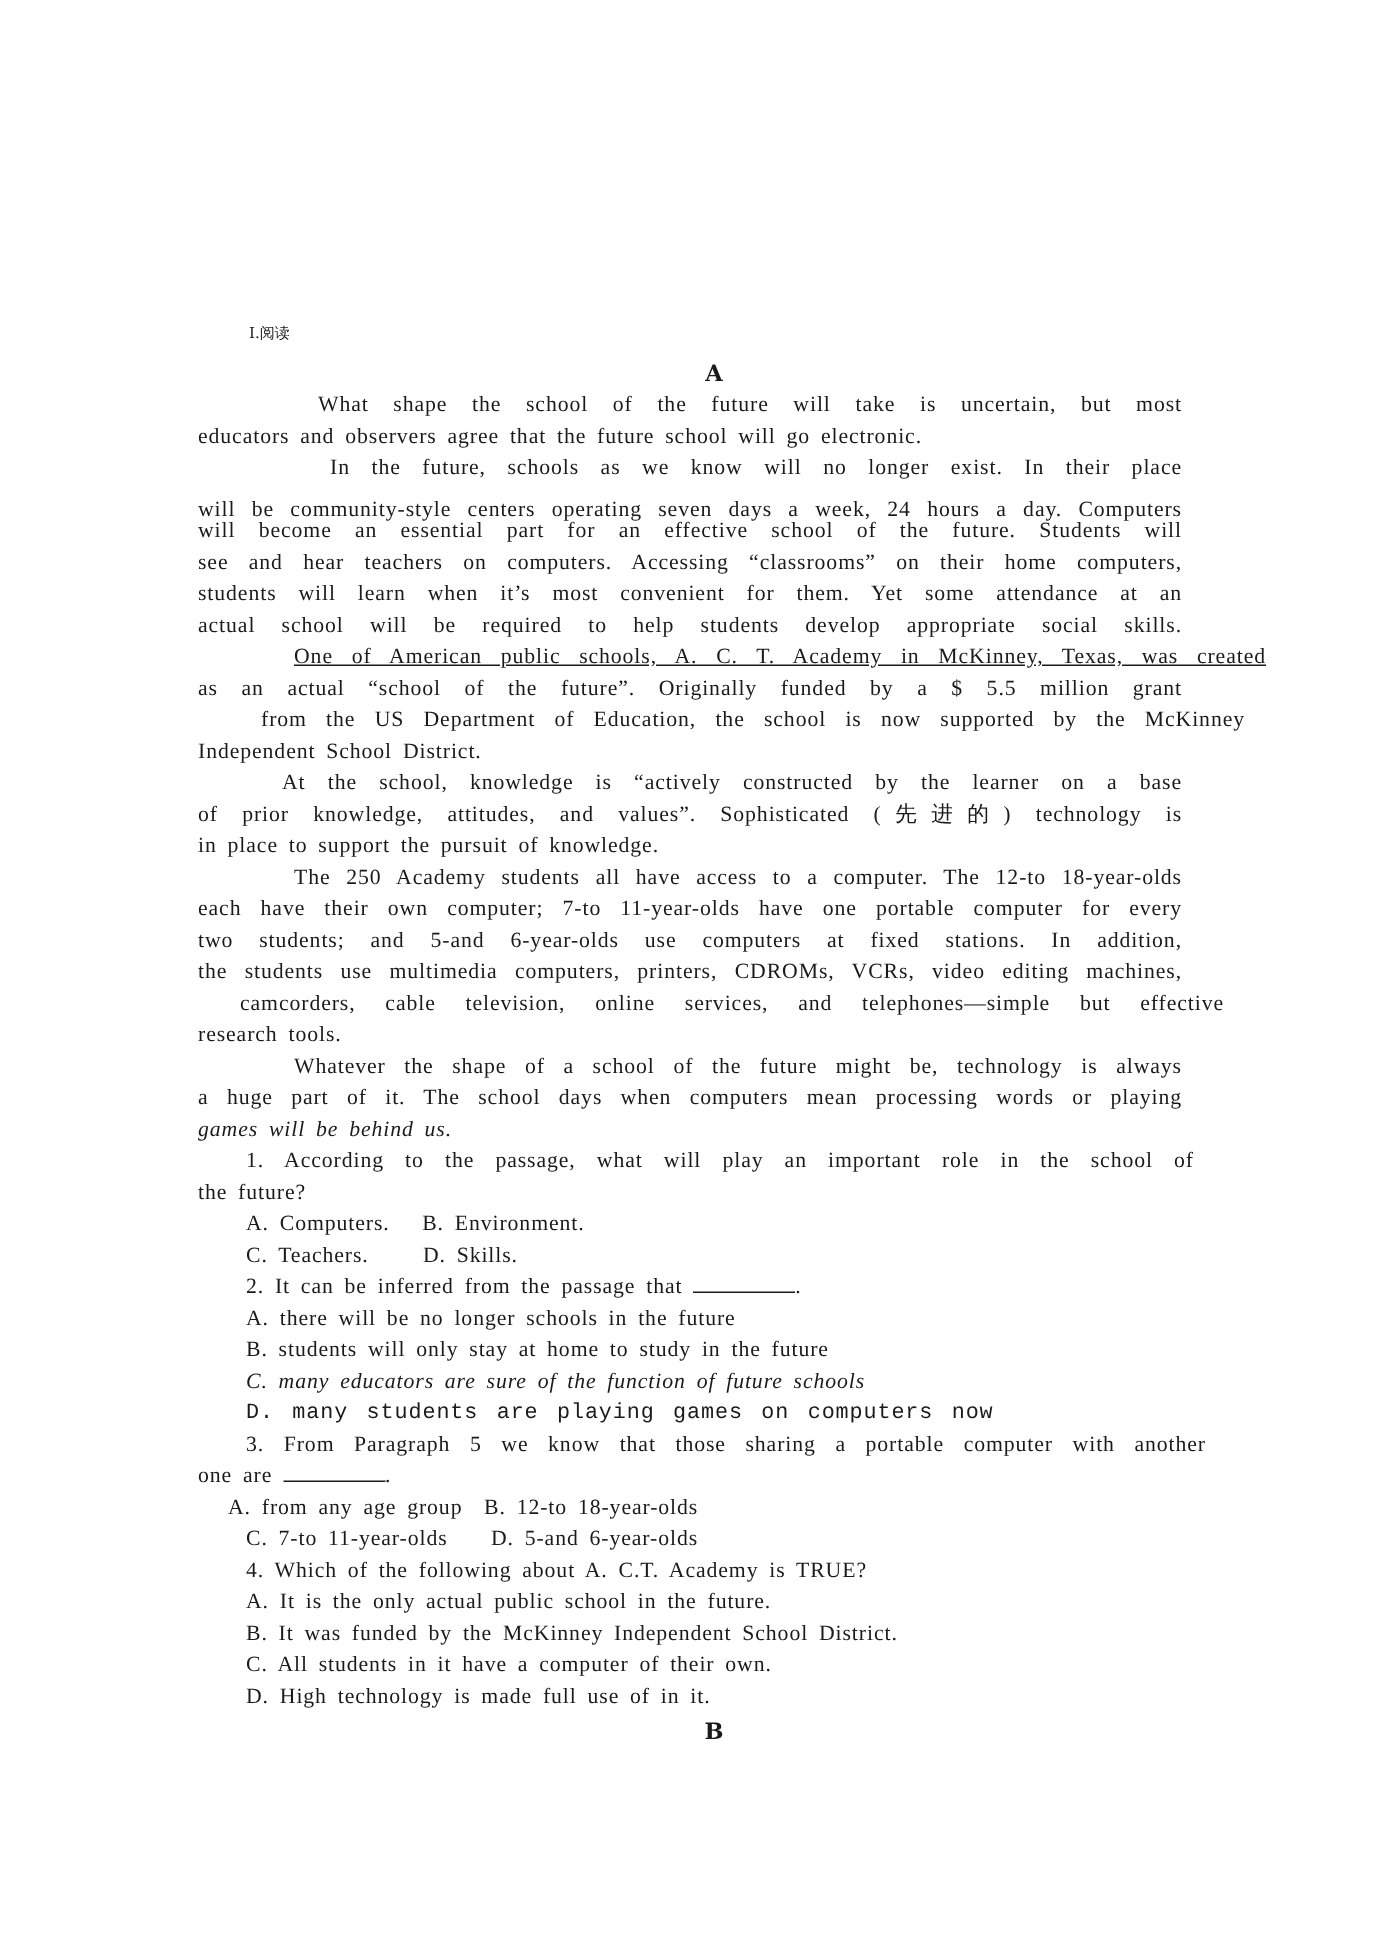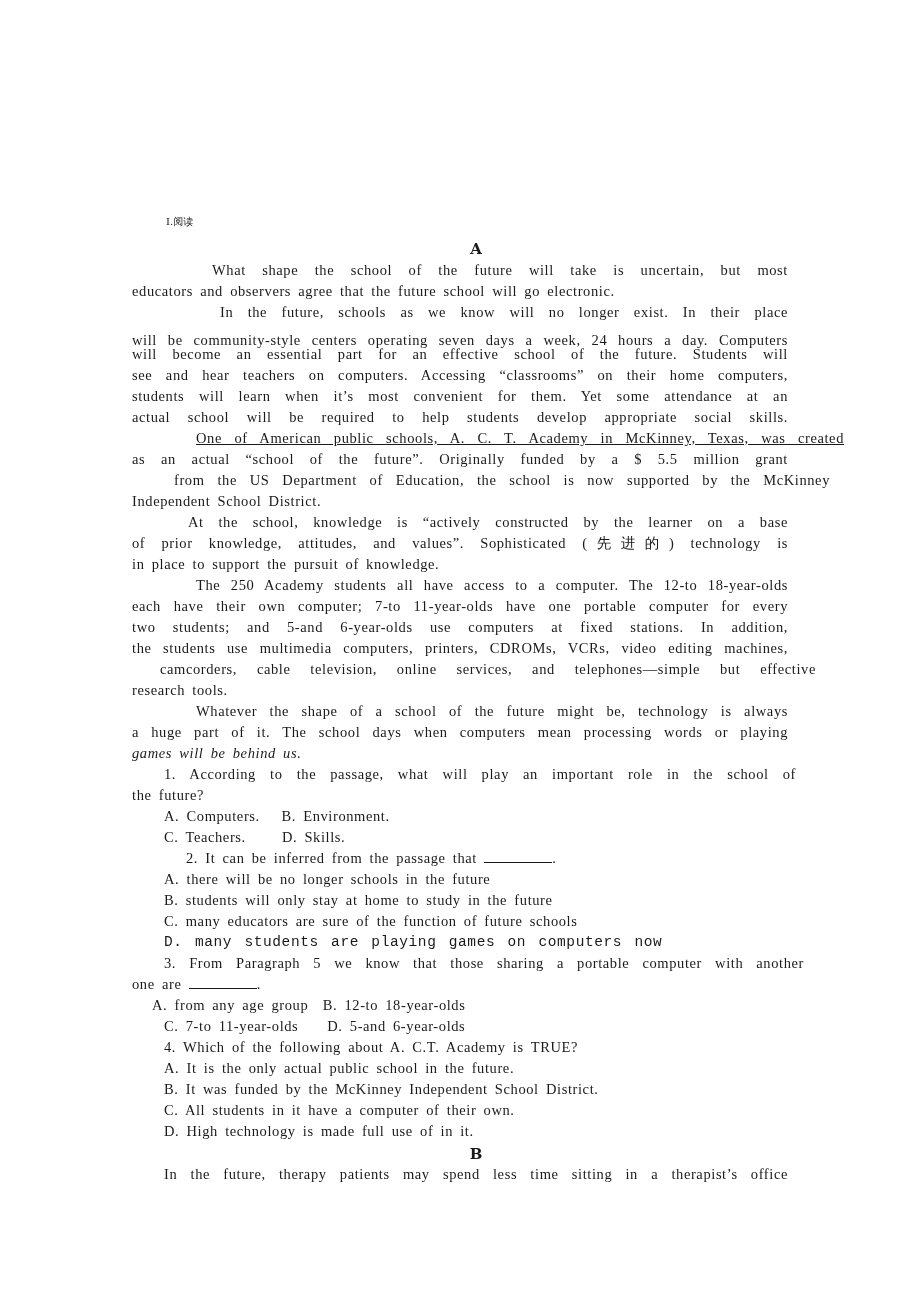--- a/index.html
+++ b/index.html
@@ -127,38 +127,37 @@
   </div>
 
   <div>
     <div class="line justify" style="left:164px; top:764px; width:632px;">1. According to the passage, what will play an important role in the school of</div>
     <div class="line" style="left:132px; top:785px;">the future?</div>
     <div class="line" style="left:164px; top:806px;">A. Computers.   B. Environment.</div>
     <div class="line" style="left:164px; top:827px;">C. Teachers.     D. Skills.</div>
   </div>
 
   <div>
-    <div class="line" style="left:164px; top:848px;margin-left:22px;"><span>2. It can be inferred from the passage that </span><span class="blank"></span><span>.</span></div>
+    <div class="line" style="left:164px; top:848px;"><span>2. It can be inferred from the passage that </span><span class="blank"></span><span>.</span></div>
     <div class="line" style="left:164px; top:869px;">A. there will be no longer schools in the future</div>
     <div class="line" style="left:164px; top:890px;">B. students will only stay at home to study in the future</div>
-    <div class="line" style="left:164px; top:911px;">C. many educators are sure of the function of future schools</div>
+    <div class="line" style="left:164px; top:911px;font-style:italic;">C. many educators are sure of the function of future schools</div>
     <div class="line" style="left:164px; top:932px;font-family:Liberation Mono, monospace;">D. many students are playing games on computers now</div>
   </div>
 
   <div>
     <div class="line justify" style="left:164px; top:953px; width:640px;">3. From Paragraph 5 we know that those sharing a portable computer with another</div>
     <div class="line" style="left:132px; top:974px;"><span>one are </span><span class="blank"></span><span>.</span></div>
     <div class="line" style="left:152px; top:995px;">A. from any age group  B. 12-to 18-year-olds</div>
     <div class="line" style="left:164px; top:1016px;">C. 7-to 11-year-olds    D. 5-and 6-year-olds</div>
   </div>
 
   <div>
     <div class="line" style="left:164px; top:1037px;">4. Which of the following about A. C.T. Academy is TRUE?</div>
     <div class="line" style="left:164px; top:1058px;">A. It is the only actual public school in the future.</div>
     <div class="line" style="left:164px; top:1079px;">B. It was funded by the McKinney Independent School District.</div>
     <div class="line" style="left:164px; top:1100px;">C. All students in it have a computer of their own.</div>
     <div class="line" style="left:164px; top:1121px;">D. High technology is made full use of in it.</div>
   </div>
 
   <div class="passage-heading" style="top:1145px;">B</div>
-  <div class="line justify" style="left:164px; top:1164px; width:624px;">In the future, therapy patients may spend less time sitting in a therapist’s office</div>
 
 </div>
 
 </body></html>

